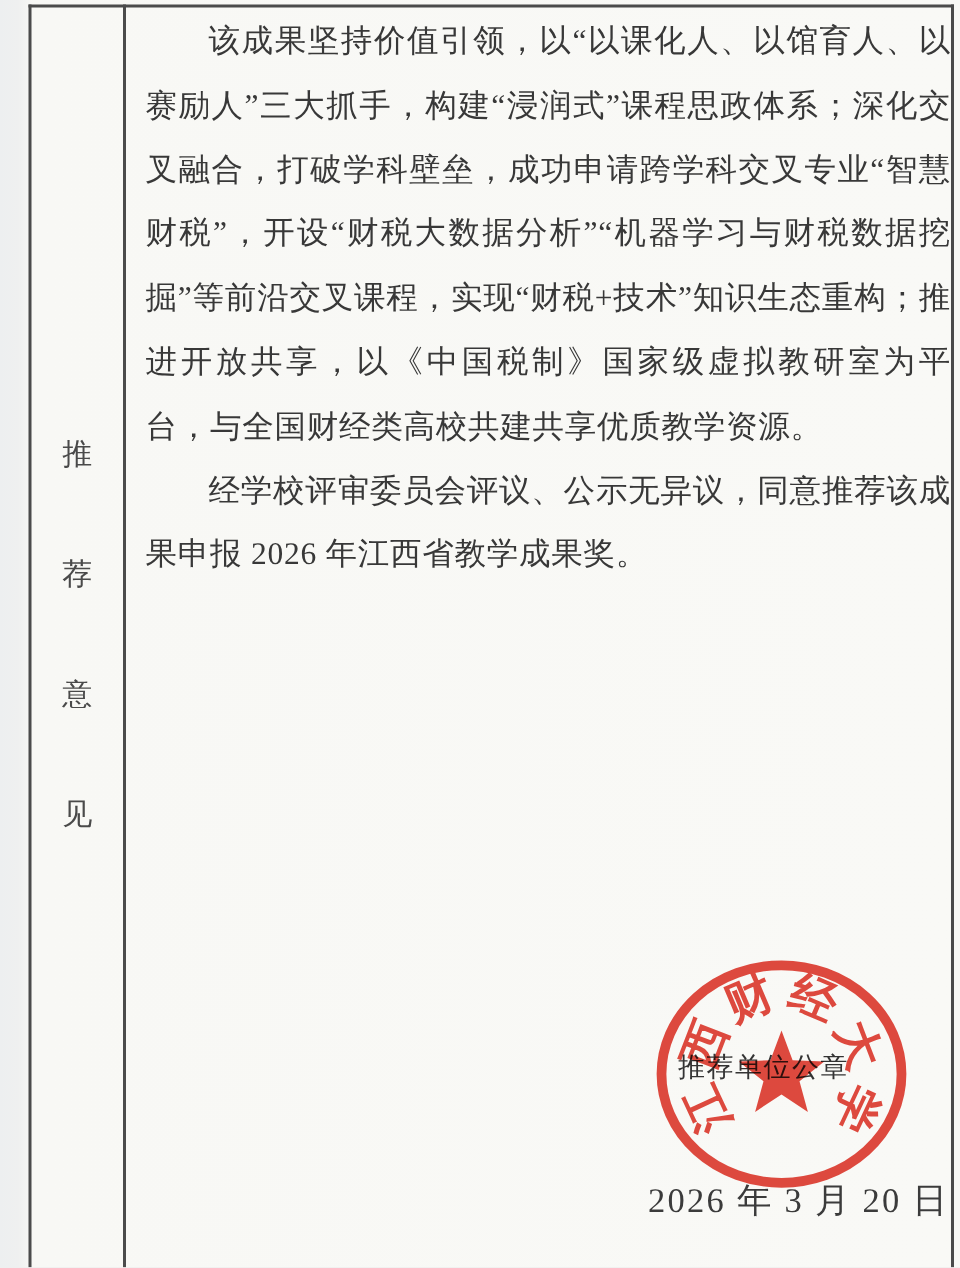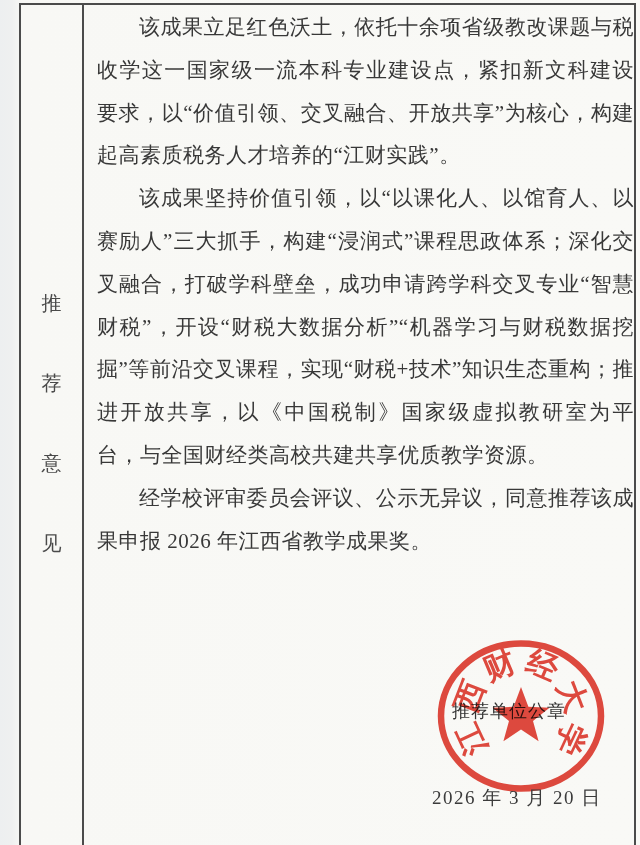--- a/index.html
+++ b/index.html
@@ -46,21 +46,21 @@
     mix-blend-mode:multiply; opacity:0.9;
     pointer-events:none;
   }
   .seal-svg text {
     font-family:"Liberation Serif","DejaVu Serif",serif;
     font-weight:bold; font-size:31px;
     text-anchor:middle; dominant-baseline:central;
   }
   .date-line {
     position:absolute; left:432px; top:785px;
-    font-size:19px; letter-spacing:1.5px; color:#3b3b3b;
+    font-size:23px; letter-spacing:1.5px; color:#3b3b3b;
     white-space:nowrap;
   }
 </style>
 </head>
 <body>
 
 <div class="page">
 
   <div class="border-line border-top"></div>
   <div class="border-line border-left"></div>
@@ -68,21 +68,20 @@
   <div class="border-line border-right"></div>
 
   <div class="label-col">
     <span>推</span>
     <span>荐</span>
     <span>意</span>
     <span>见</span>
   </div>
 
   <div class="body-text">
-    <p>该成果立足红色沃土，依托十余项省级教改课题与税收学这一国家级一流本科专业建设点，紧扣新文科建设要求，以“价值引领、交叉融合、开放共享”为核心，构建起高素质税务人才培养的“江财实践”。</p>
     <p>该成果坚持价值引领，以“以课化人、以馆育人、以赛励人”三大抓手，构建“浸润式”课程思政体系；深化交叉融合，打破学科壁垒，成功申请跨学科交叉专业“智慧财税”，开设“财税大数据分析”“机器学习与财税数据挖掘”等前沿交叉课程，实现“财税+技术”知识生态重构；推进开放共享，以《中国税制》国家级虚拟教研室为平台，与全国财经类高校共建共享优质教学资源。</p>
     <p>经学校评审委员会评议、公示无异议，同意推荐该成果申报 2026 年江西省教学成果奖。</p>
   </div>
 
   <div class="seal-overlay-label">推荐单位公章</div>
 
   <svg class="seal-svg" viewBox="0 0 640 845">
     <g stroke="none" fill="none">
       <ellipse cx="521" cy="716" rx="80" ry="72.5" stroke="#e0372b" stroke-width="6.5" fill="none"></ellipse>
       <polygon fill="#e0372b" points="521,687 528.4,706.8 549.5,707.7 533,720.9 538.6,741.3 521,729.6 503.4,741.3 509,720.9 492.5,707.7 513.6,706.8"></polygon>

